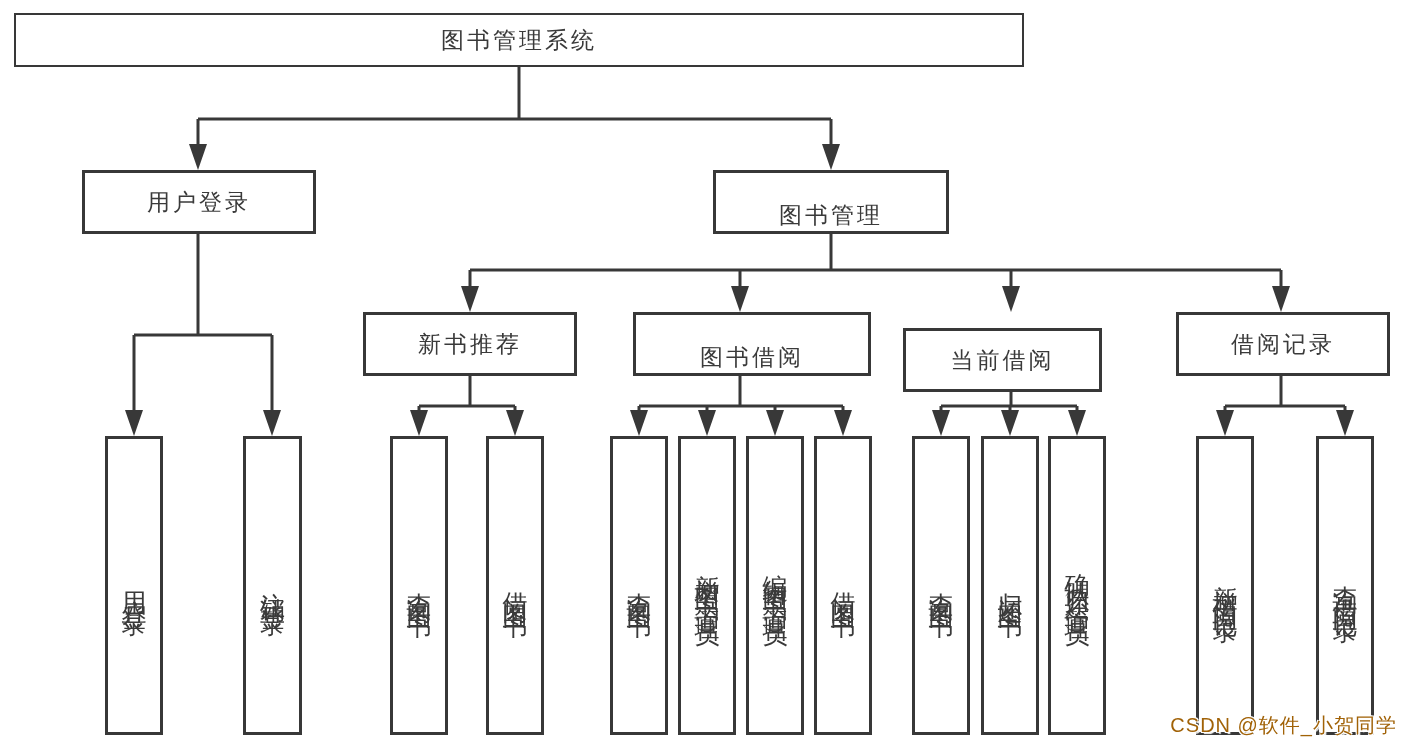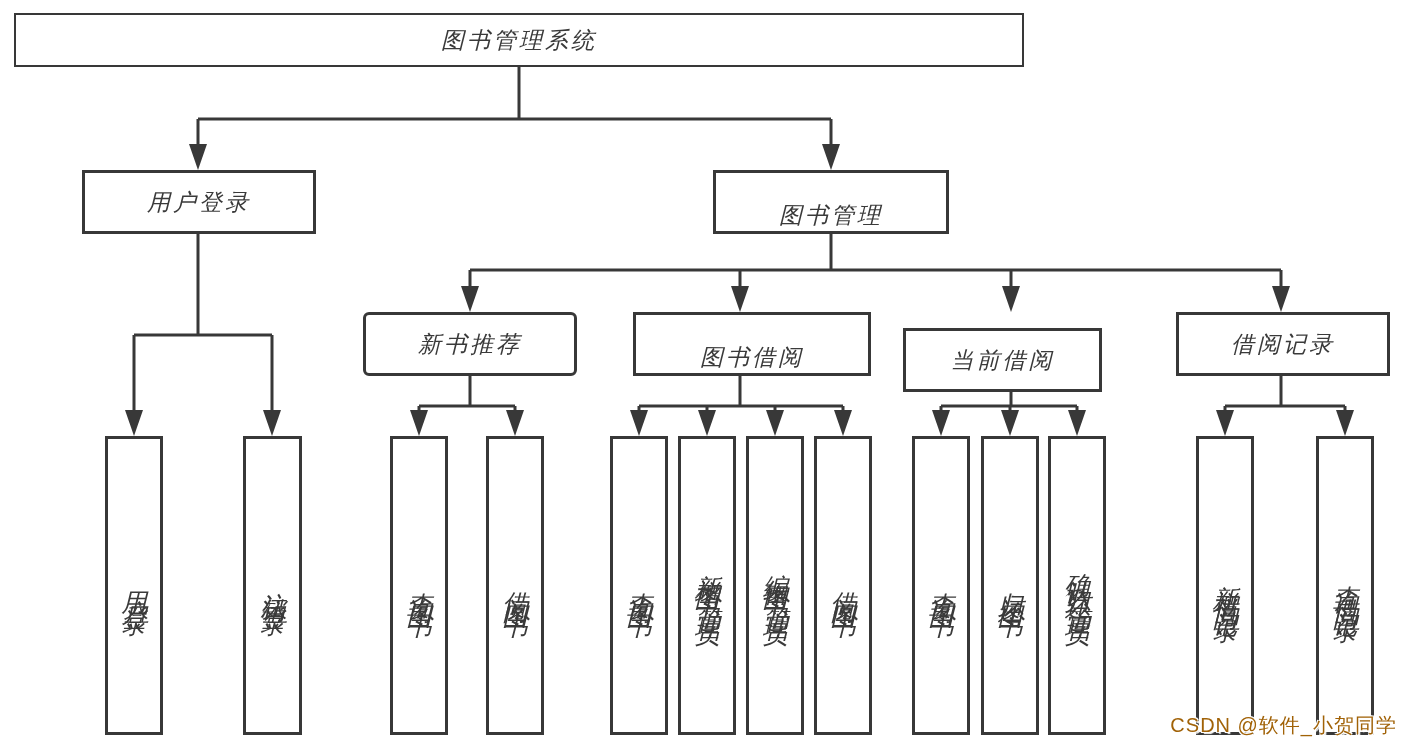--- a/index.html
+++ b/index.html
@@ -26,21 +26,20 @@
   .node {
     position: absolute;
     box-sizing: border-box;
     background: #ffffff;
     border: 3px solid #383838;
     display: flex;
     align-items: center;
     justify-content: center;
     color: #333333;
     z-index: 2;
-    font-style: italic;
   }
   .node.root {
     border-width: 2px;
   }
   .node.h span {
     font-size: 23px;
     letter-spacing: 3px;
     white-space: nowrap;
     color: #3a3a3a;
   }
@@ -118,21 +117,21 @@
     <span>图书管理系统</span>
   </div>
 
   <div class="node h" style="left:82px; top:170px; width:234px; height:64px;">
     <span>用户登录</span>
   </div>
   <div class="node h" style="left:713px; top:170px; width:236px; height:64px;align-items:flex-end;">
     <span>图书管理</span>
   </div>
 
-  <div class="node h" style="left:363px; top:312px; width:214px; height:64px;border-radius:6px;">
+  <div class="node h" style="left:363px; top:312px; width:214px; height:64px;">
     <span>新书推荐</span>
   </div>
   <div class="node h" style="left:633px; top:312px; width:238px; height:64px;align-items:flex-end;">
     <span>图书借阅</span>
   </div>
   <div class="node h" style="left:903px; top:328px; width:199px; height:64px;">
     <span>当前借阅</span>
   </div>
   <div class="node h" style="left:1176px; top:312px; width:214px; height:64px;">
     <span>借阅记录</span>

